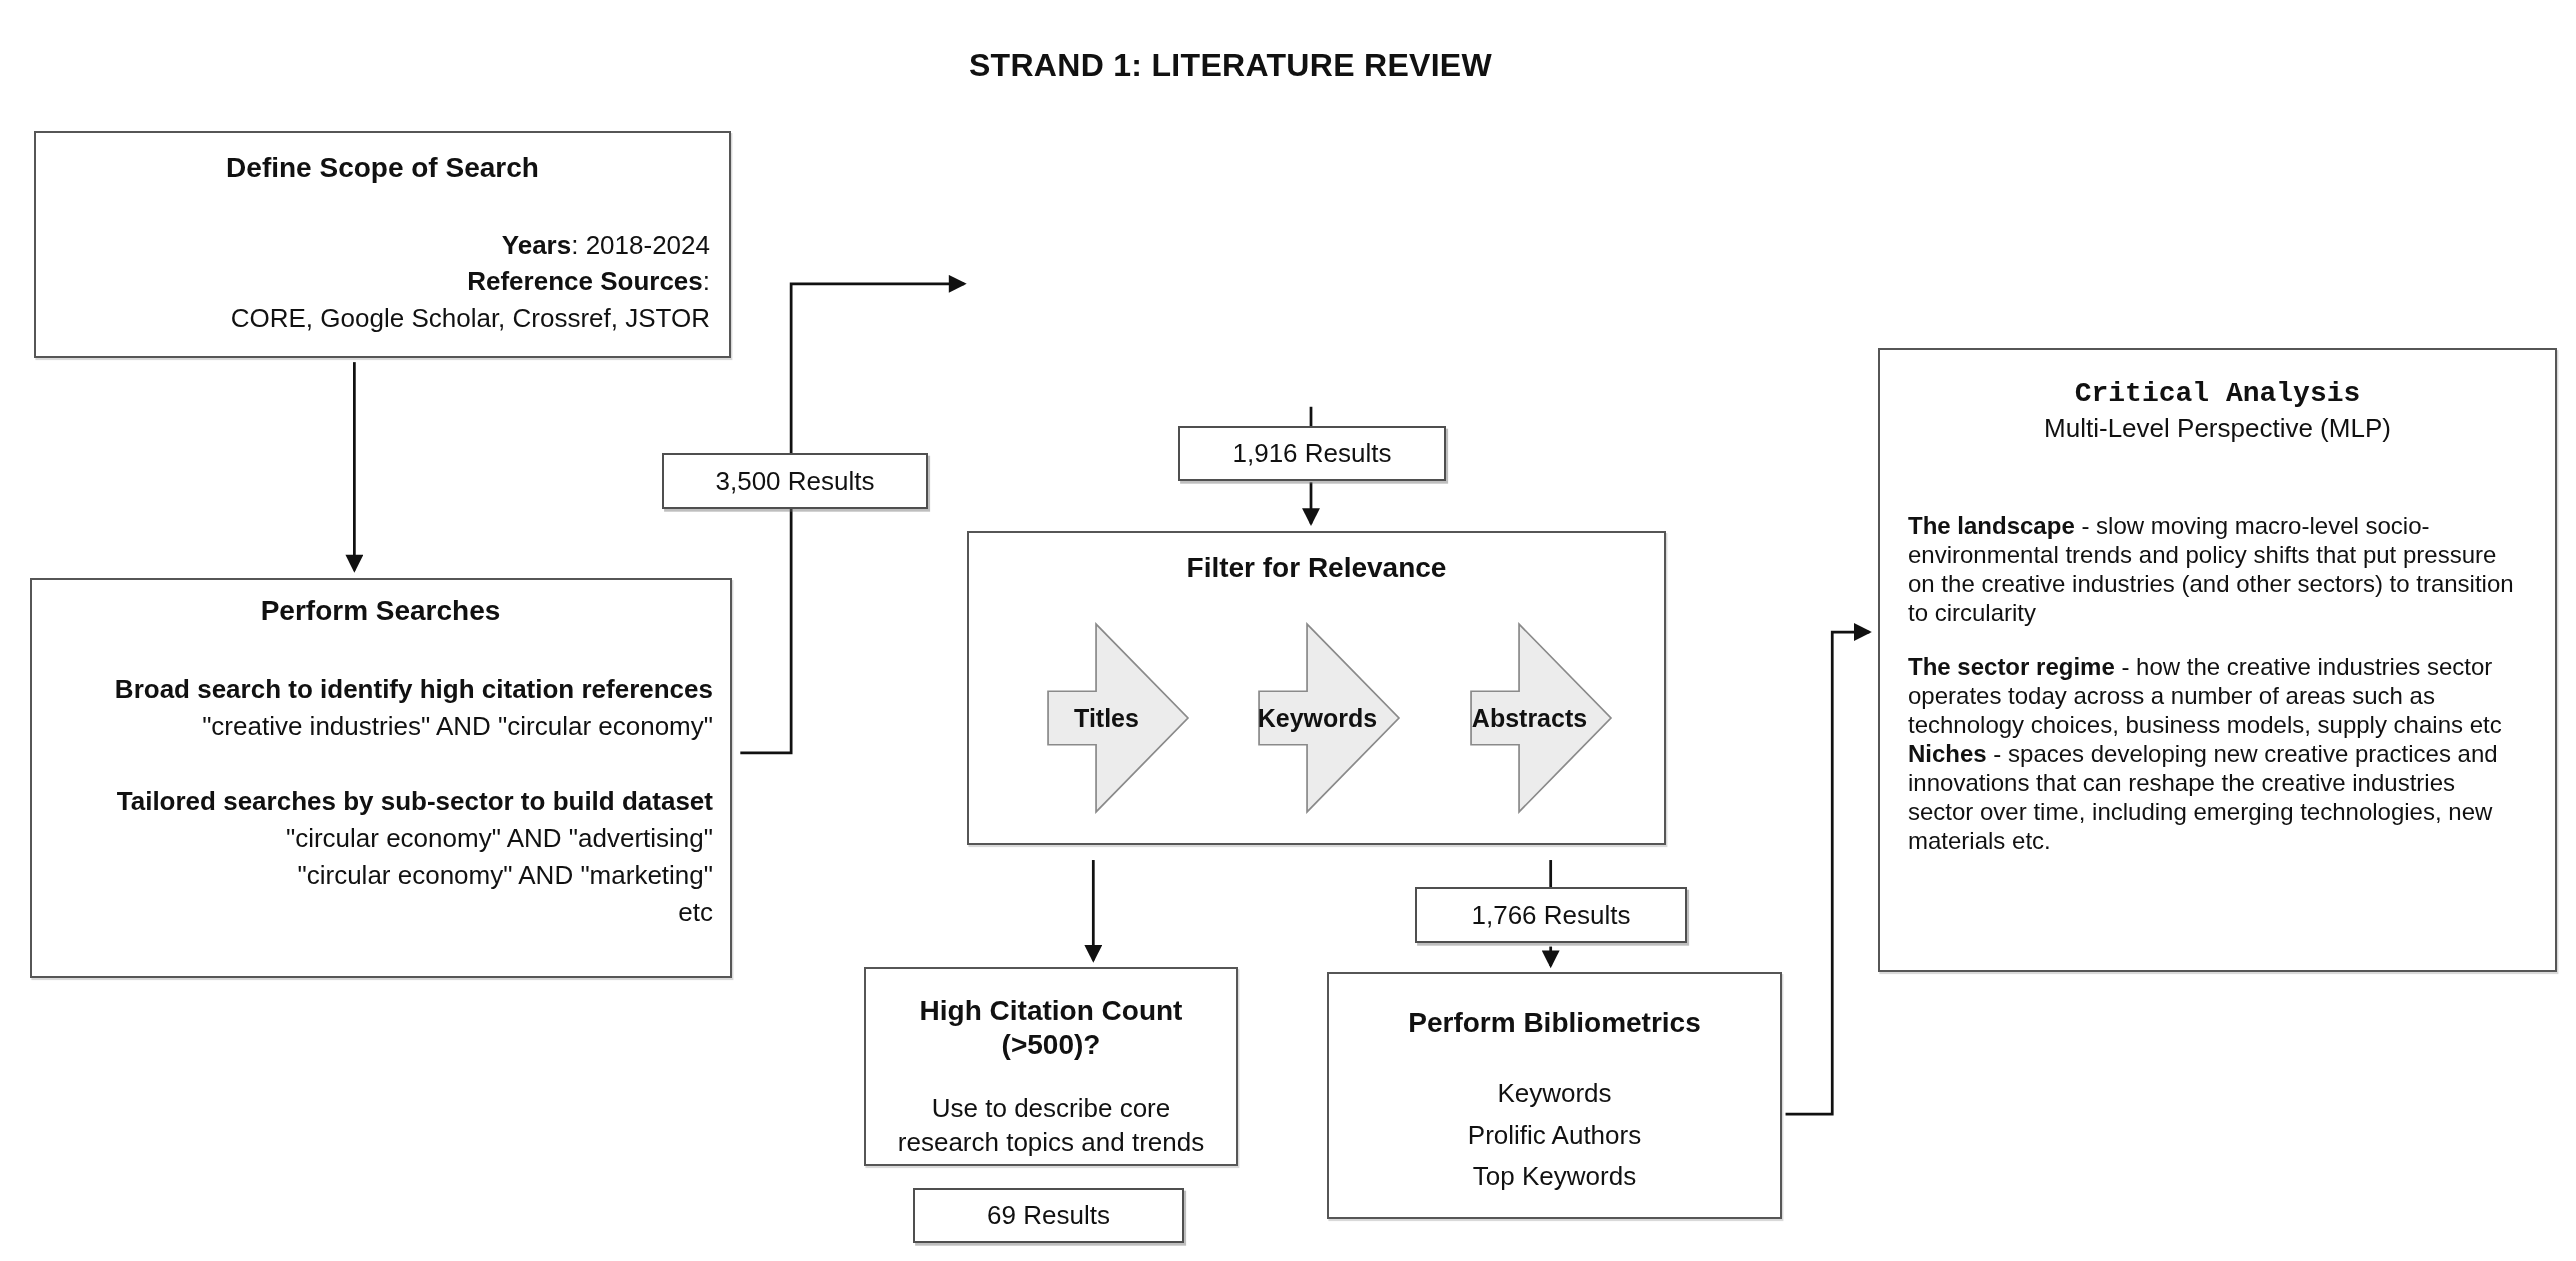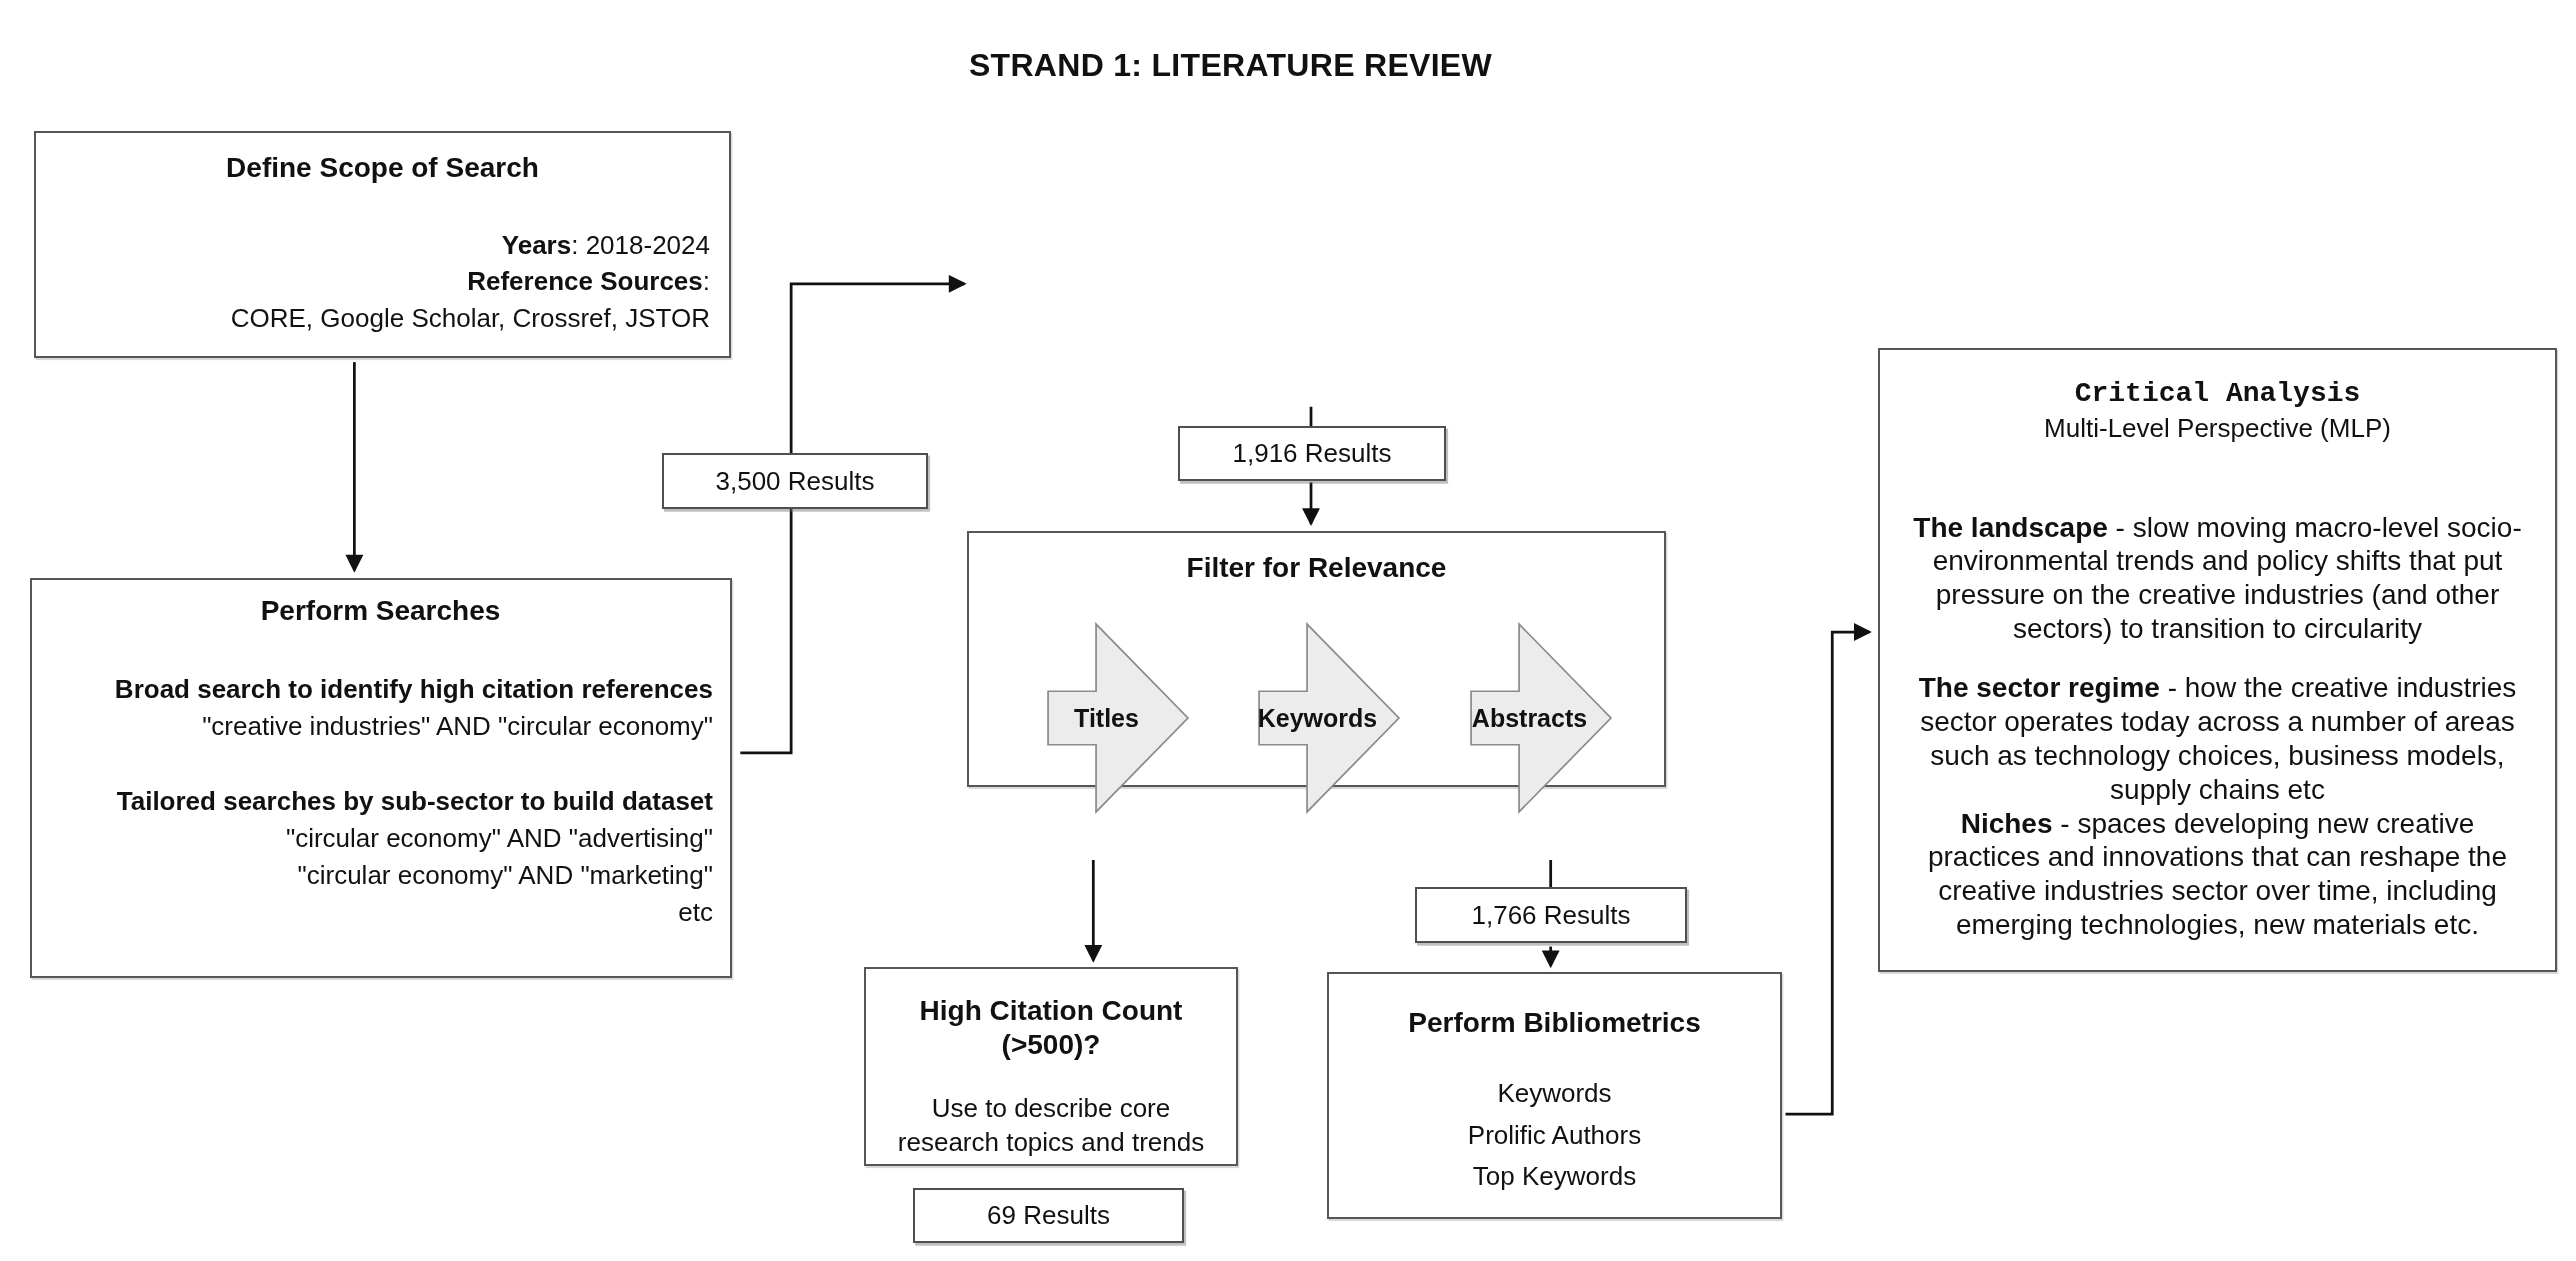--- a/index.html
+++ b/index.html
@@ -54,21 +54,21 @@
   
   .highcit .box-title{margin-top:25px;line-height:1.22;}
   .highcit .body-center{width:334px;margin:30px auto 0;line-height:1.28;}
   
   .biblio .box-title{margin-top:33px;}
   .biblio .body-center{margin-top:34px;line-height:1.60;}
   
   .critical .box-title{margin-top:27.5px;font-family:Liberation Mono, monospace;}
   .critical .subtitle{font-size:26px;text-align:center;margin-top:4.1px;}
   .critical .sections{width:619px;margin:0 auto;}
-  .critical p{font-size:28px;line-height:1.21;text-align:center;margin:0;}
+  .critical p{font-size:24px;line-height:1.21;text-align:left;margin:0;}
   .critical p.s1{margin-top:67px;}
   .critical p.s2{margin-top:25px;}
   .critical p.s3{margin-top:0;}
 </style>
 </head>
 <body>
 
 <div class="canvas">
 
   <div class="page-title">STRAND 1: LITERATURE REVIEW</div>
@@ -114,21 +114,21 @@
 
 
   <div class="rbox" style="left:662px;top:453px;width:266px;height:56px;">
     <span>3,500 Results</span>
   </div>
 
   <div class="rbox" style="left:1178px;top:426px;width:268px;height:55px;">
     <span>1,916 Results</span>
   </div>
 
-  <div class="box filter" style="left:967px;top:531px;width:699px;height:256px;">
+  <div class="box filter" style="left:967px;top:531px;width:699px;height:314px;">
     <div class="box-title">Filter for Relevance</div>
 
     <div class="blockarrow" style="left:77px;top:89px;">
       <svg width="144" height="192" viewBox="0 0 210 280">
         <polygon points="3,101 73,101 73,3 207,140 73,277 73,179 3,179" fill="#ececec" stroke="#8a8a8a" stroke-width="2.5"></polygon>
       </svg>
       <div class="lbl">Titles</div>
     </div>
 
     <div class="blockarrow" style="left:288px;top:89px;">

